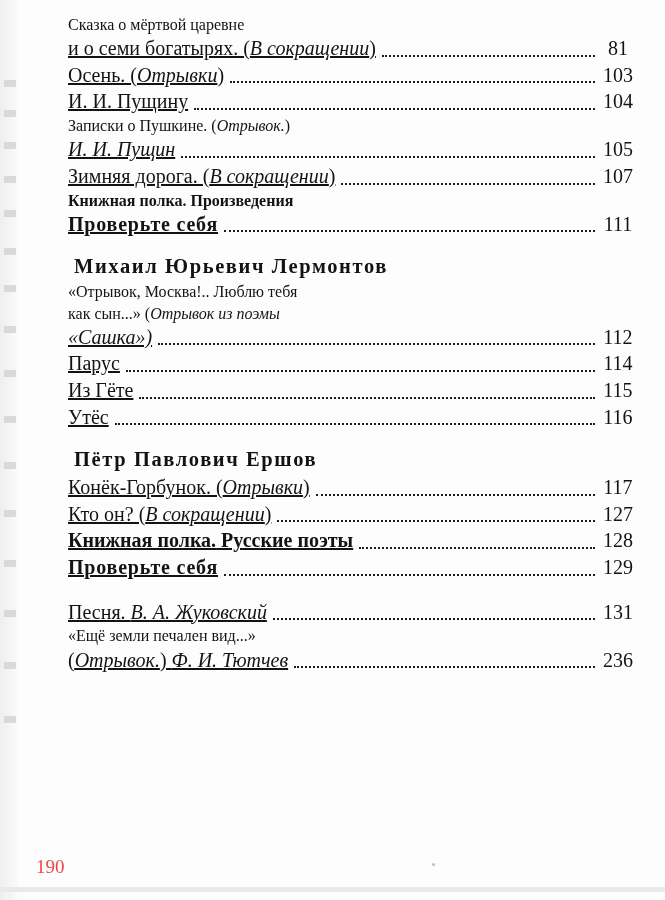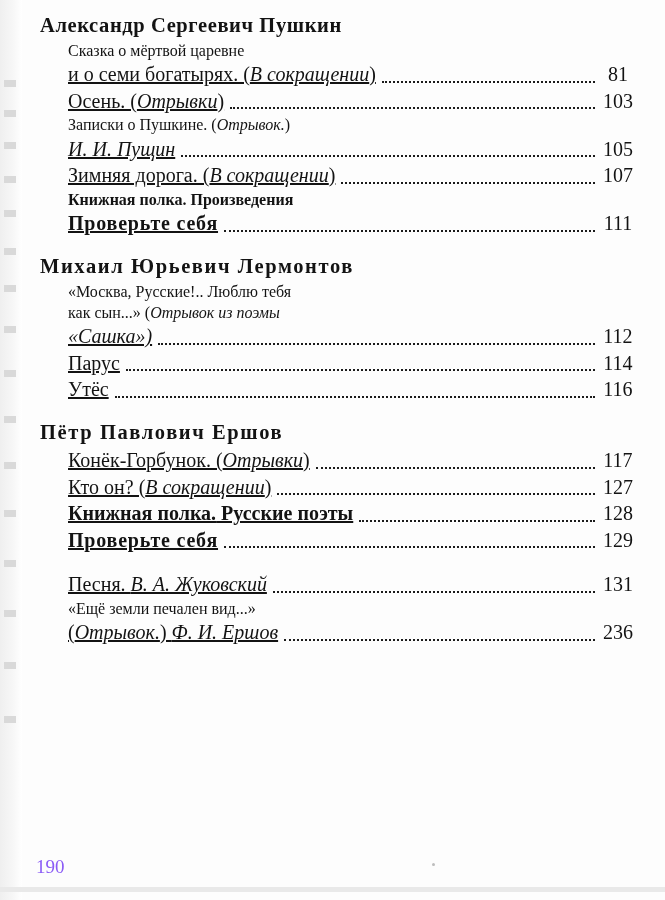--- a/index.html
+++ b/index.html
@@ -59,20 +59,21 @@
   }
   .author {
     font-weight: bold;
     font-size: 20.5px;
     letter-spacing: 0.6px;
     margin: 0 0 3px 0;
     padding-left: 0px;
   }
   .author.wide {
     letter-spacing: 1.6px;
+    margin-left: 34px;
   }
   .entry {
     display: flex;
     align-items: flex-end;
     font-size: 20px;
     line-height: 1.33;
     padding-left: 28px;
     white-space: nowrap;
   }
   .entry .txt {
@@ -100,21 +101,21 @@
     white-space: nowrap;
   }
   .bold { font-weight: bold; }
   .ital { font-style: italic; }
   .sp { letter-spacing: 0.8px; }
   .footer {
     position: absolute;
     left: 36px;
     bottom: 22px;
     font-size: 19px;
-    color: #8b5cf6;
+    color: #ef4444;
   }
   .footrule {
     position: absolute;
     left: 0;
     bottom: 8px;
     width: 665px;
     height: 5px;
     background: #e9e9e9;
   }
   .dotmid {
@@ -147,35 +148,39 @@
       <i style="top:430px"></i>
     <i style="top:480px"></i>
       <i style="top:530px"></i>
       <i style="top:582px"></i>
     <i style="top:636px"></i>
   </div>
 
   <div class="content">
 
     <div class="section">
-      <div class="author">Александр Сергеевич Пушкин</div>
 
       <div class="cont">Сказка о мёртвой царевне</div>
       <div class="entry">
         <span class="txt">и о семи богатырях. (<i>В сокращении</i>)</span>
         <span class="dots"></span>
         <span class="pg">81</span>
       </div>
 
       <div class="entry">
         <span class="txt">Осень. (<i>Отрывки</i>)</span>
         <span class="dots"></span>
         <span class="pg">103</span>
       </div>
 
+      <div class="entry">
+        <span class="txt">И. И. Пущину</span>
+        <span class="dots"></span>
+        <span class="pg">104</span>
+      </div>
 
       <div class="cont">Записки о Пушкине. (<i>Отрывок.</i>)</div>
       <div class="entry">
         <span class="txt ital">И. И. Пущин</span>
         <span class="dots"></span>
         <span class="pg">105</span>
       </div>
 
       <div class="entry">
         <span class="txt">Зимняя дорога. (<i>В сокращении</i>)</span>
@@ -189,34 +194,39 @@
       <div class="entry">
         <span class="txt bold sp">Проверьте себя</span>
         <span class="dots"></span>
         <span class="pg">111</span>
       </div>
     </div>
 
     <div class="section">
       <div class="author wide">Михаил Юрьевич Лермонтов</div>
 
-      <div class="cont">«Москва, Русские!.. Люблю тебя</div>
+      <div class="cont">«Отрывок, Москва!.. Люблю тебя</div>
       <div class="cont">как сын...» (<i>Отрывок из поэмы</i></div>
       <div class="entry">
         <span class="txt ital">«Сашка»)</span>
         <span class="dots"></span>
         <span class="pg">112</span>
       </div>
 
       <div class="entry">
         <span class="txt">Парус</span>
         <span class="dots"></span>
         <span class="pg">114</span>
       </div>
 
+      <div class="entry">
+        <span class="txt">Из Гёте</span>
+        <span class="dots"></span>
+        <span class="pg">115</span>
+      </div>
 
       <div class="entry">
         <span class="txt">Утёс</span>
         <span class="dots"></span>
         <span class="pg">116</span>
       </div>
     </div>
 
     <div class="section">
       <div class="author wide">Пётр Павлович Ершов</div>
@@ -250,21 +260,21 @@
 
 
       <div class="entry">
         <span class="txt">Песня. <i>В. А. Жуковский</i></span>
         <span class="dots"></span>
         <span class="pg">131</span>
       </div>
 
       <div class="cont">«Ещё земли печален вид...»</div>
       <div class="entry">
-        <span class="txt">(<i>Отрывок.</i>) <i>Ф. И. Ершов</i></span>
+        <span class="txt">(<i>Отрывок.</i>) <i>Ф. И. Тютчев</i></span>
         <span class="dots"></span>
         <span class="pg">236</span>
       </div>
     </div>
 
   </div>
 
   <div class="dotmid"></div>
   <div class="footer">190</div>
   <div class="footrule"></div>

